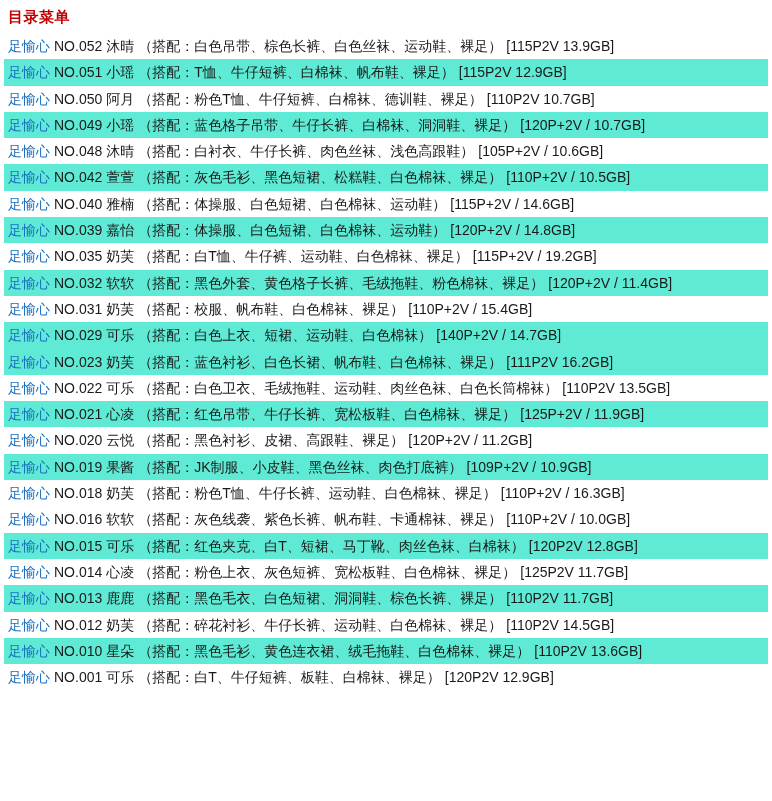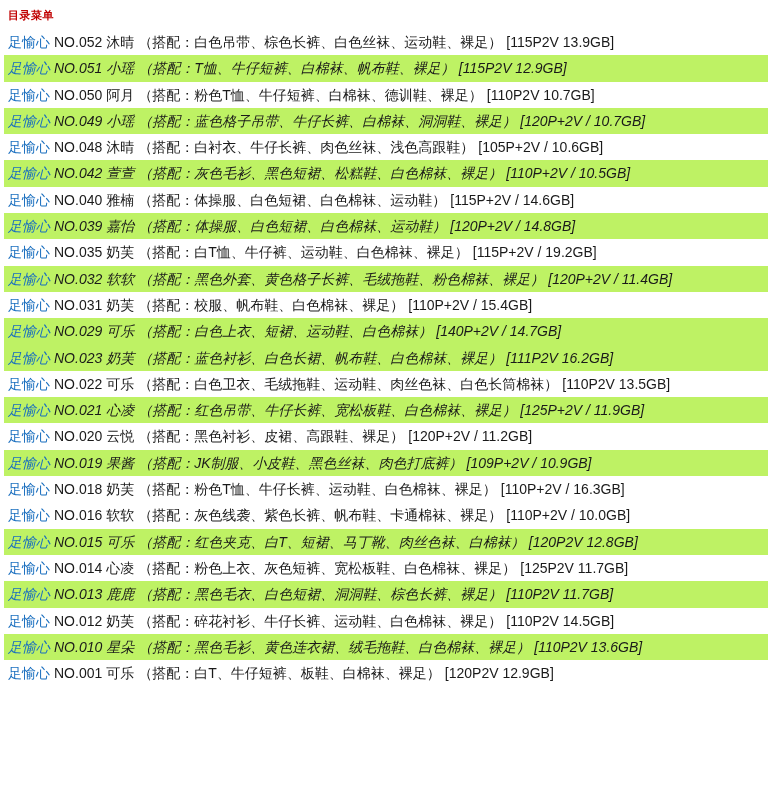--- a/index.html
+++ b/index.html
@@ -12,42 +12,41 @@
     min-height: 801px;
     font-family: "Liberation Sans", "DejaVu Sans", sans-serif;
     color: #000000;
   }
   .page {
     width: 772px;
     box-sizing: border-box;
     padding: 6px 4px 0 4px;
   }
   .menu-title {
-    font-size: 11px;
+    font-size: 15px;
     font-weight: bold;
     color: #c00000;
     margin: 2px 0 6px 4px;
     letter-spacing: 0.5px;
   }
   .entry-list {
     list-style: none;
     margin: 0;
     padding: 0;
   }
   .entry {
     display: block;
     padding: 3px 0 3px 4px;
     font-size: 14px;
     line-height: 1.45;
     white-space: nowrap;
     overflow: hidden;
   }
   .entry.alt {
-    background: #bef264;
-    font-style: italic;
+    background: #5eead4;
   }
   .brand {
     color: #1a6fbf;
   }
   .entry-text {
     color: #1a1a1a;
   }
   .entry-size {
     color: #1a1a1a;
   }

